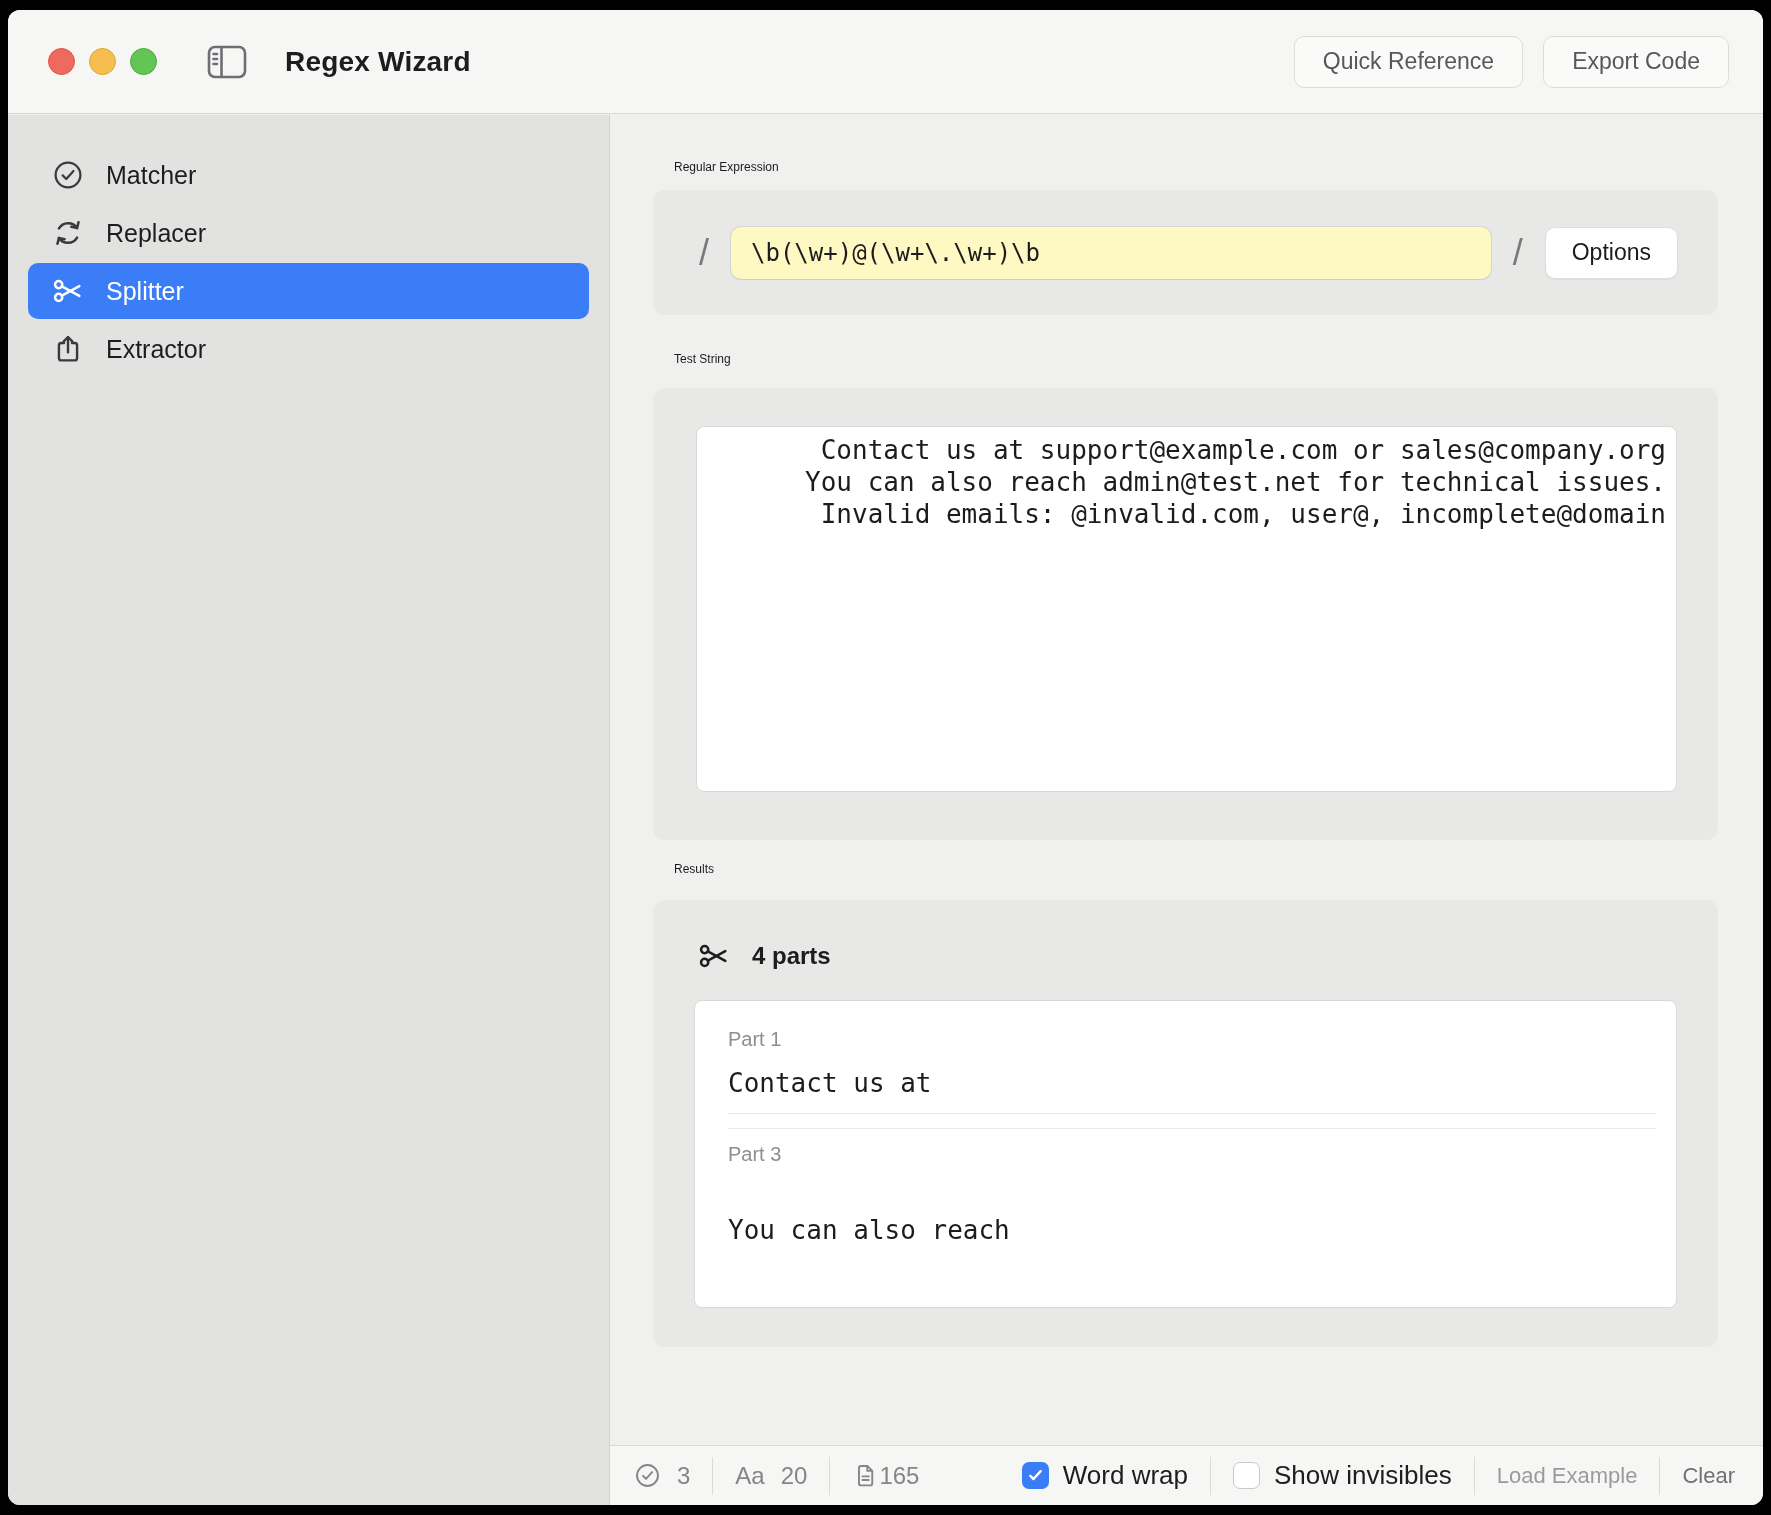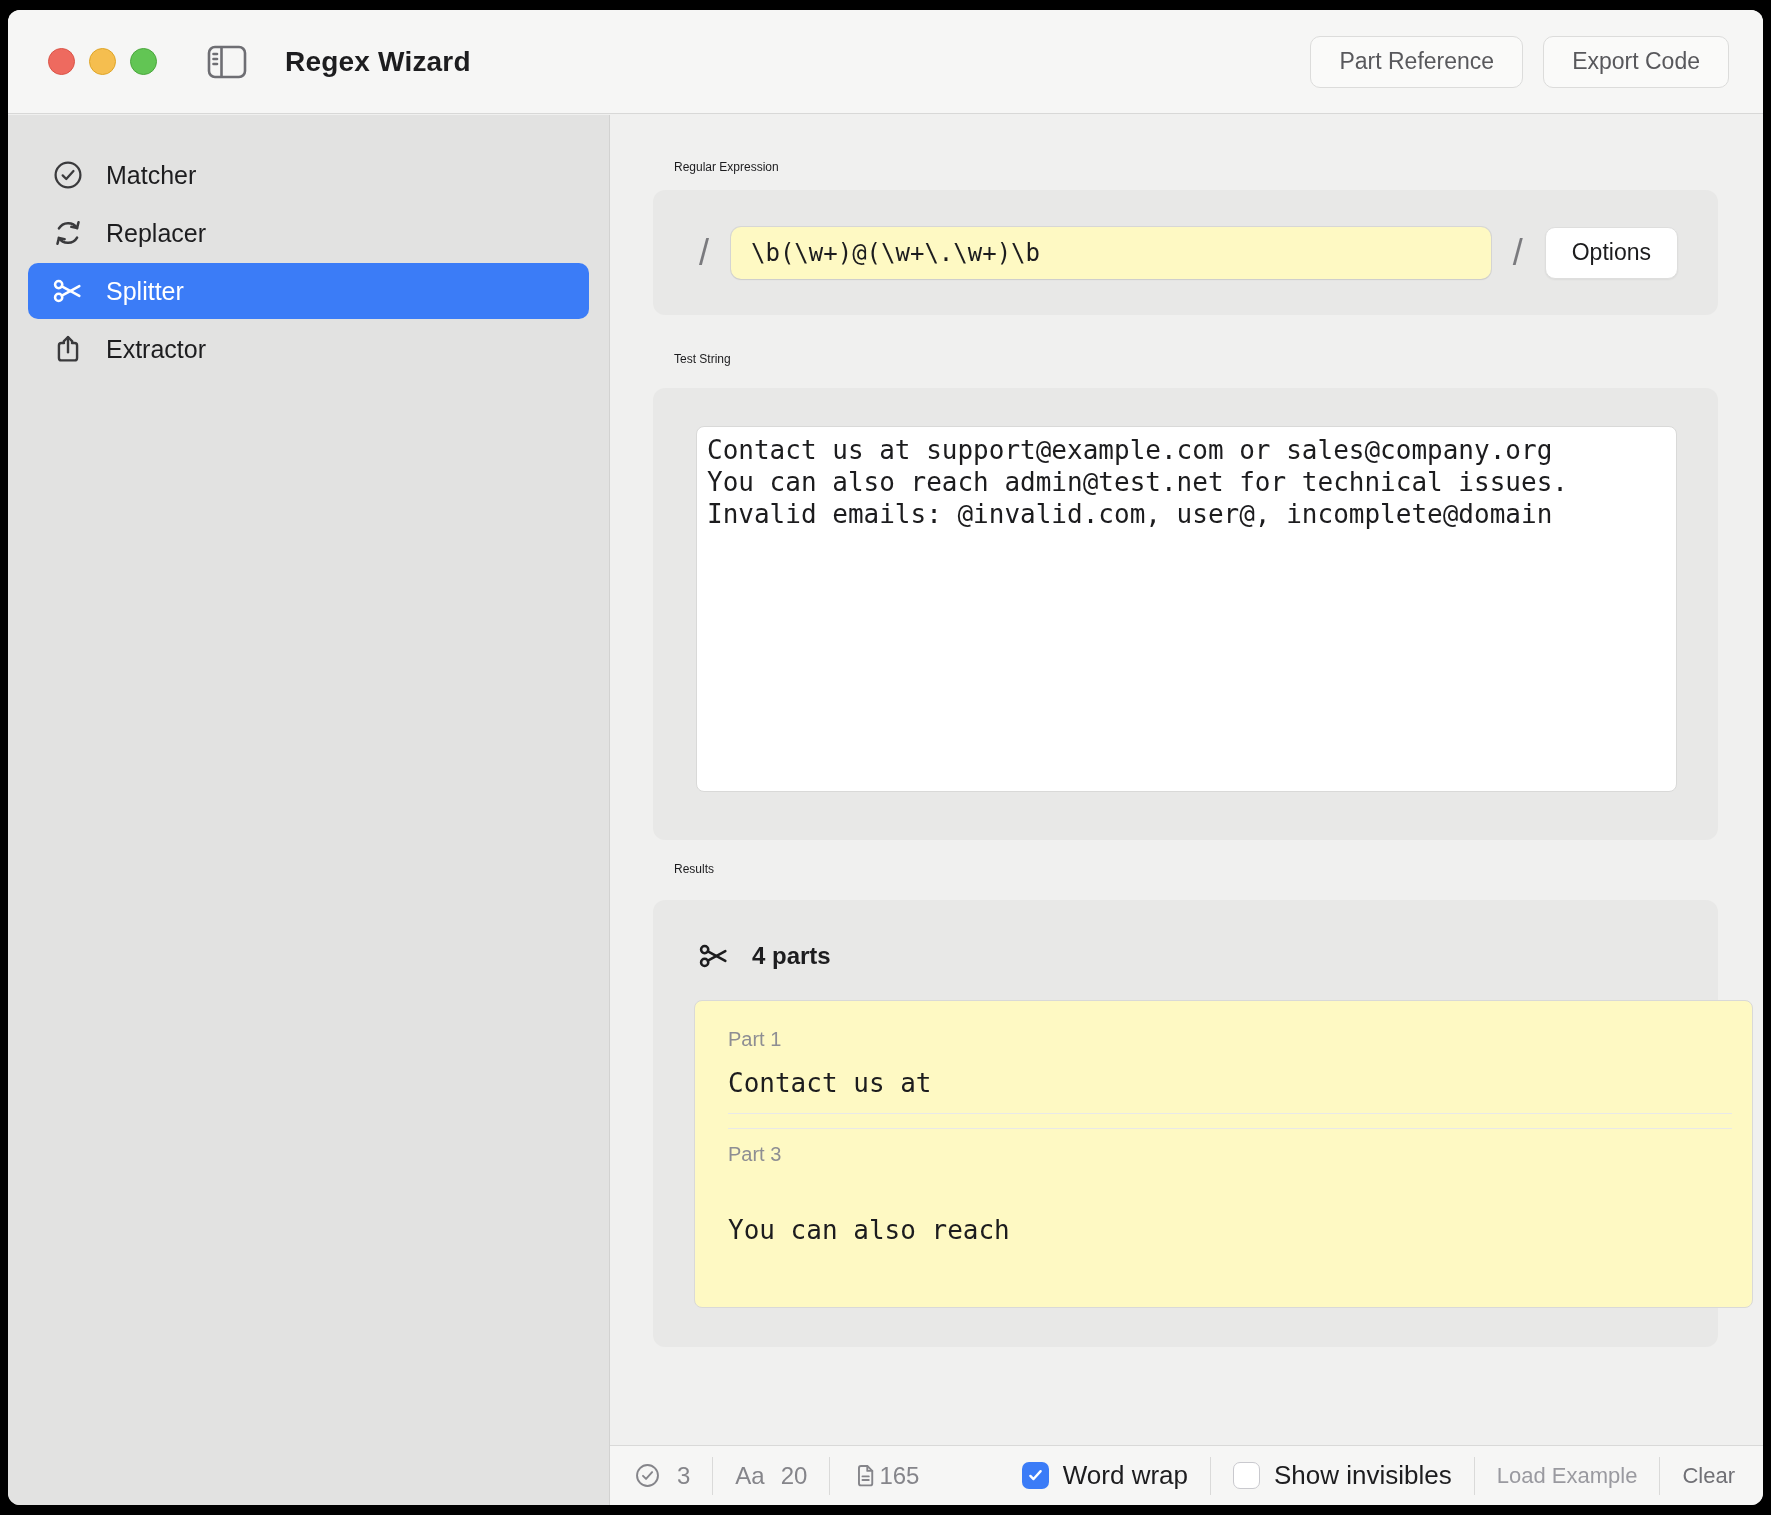--- a/index.html
+++ b/index.html
@@ -46,28 +46,28 @@
                  font-family:"DejaVu Sans Mono", monospace; font-size:24px; color:#1c1c1e; white-space:pre; }
   .options-btn { height:52px; padding:0 26px; background:#fff; border:1px solid #DEDEDD; border-radius:10px;
                  box-shadow:0 1px 2px rgba(0,0,0,0.06); font-size:23px; color:#1c1c1e;
                  display:flex; align-items:center; }
 
   
   #test-card { top:273px; height:452px; }
   .test-area { position:absolute; left:43px; top:38px; width:981px; height:366px; background:#fff;
                border:1px solid #D9D9D8; border-radius:8px; padding:7px 10px;
                font-family:"DejaVu Sans Mono", monospace; font-size:26px; line-height:32px;
-               color:#1c1c1e; white-space:pre-wrap; overflow:hidden; }
+               color:#1c1c1e; white-space:pre-wrap; overflow:hidden;text-align:right; }
 
   
   #results-card { top:785px; height:447px; }
   .res-header { position:absolute; left:45px; top:40px; display:flex; align-items:center; gap:22px; }
   .res-header .icn { width:32px; height:32px; color:#1d1d1f; display:flex; }
   .res-count { font-size:24px; font-weight:700; color:#1d1d1f; }
-  .parts-panel { position:absolute; left:41px; top:100px; width:1059px; height:308px; background:#fef9c3;
+  .parts-panel { position:absolute; left:41px; top:100px; width:983px; height:308px; background:#ffffff;
                  border:1px solid #D9D9D8; border-radius:8px; overflow:hidden; padding:26px 0 0 33px; }
   .part-label { font-size:20px; color:#8e8e93; line-height:24px; }
   .part-value { margin-top:16px; font-family:"DejaVu Sans Mono", monospace; font-size:26px;
                 line-height:32px; color:#1c1c1e; white-space:pre-wrap; }
   .part-divider { border-top:1px solid #E9E9E8; margin:14px 20px 13px 0; }
 
   
   .statusbar { position:absolute; left:602px; right:0; bottom:0; height:60px; background:#F6F6F5;
                border-top:1px solid #D9D9D8; display:flex; align-items:center; padding:0 28px 0 24px; }
   .st-gray { color:#85858a; font-size:24px; }
@@ -99,21 +99,21 @@
       <svg viewBox="0 0 40 34" fill="none" stroke="currentColor" stroke-width="2.6" stroke-linecap="round">
         <rect x="2" y="2" width="36" height="30" rx="6"></rect>
         <line x1="14.5" y1="2.5" x2="14.5" y2="31.5"></line>
         <line x1="6.5" y1="9" x2="10" y2="9"></line>
         <line x1="6.5" y1="14" x2="10" y2="14"></line>
         <line x1="6.5" y1="19" x2="10" y2="19"></line>
       </svg>
     </div>
     <div class="win-title">Regex Wizard</div>
     <div class="tb-buttons">
-      <div class="tb-btn">Part Reference</div>
+      <div class="tb-btn">Quick Reference</div>
       <div class="tb-btn">Export Code</div>
     </div>
   </div>
 
   <div class="sidebar">
     <div class="side-item">
       <span class="icn">
         <svg viewBox="0 0 24 24" fill="none" stroke="currentColor" stroke-width="1.7" stroke-linecap="round" stroke-linejoin="round">
           <circle cx="12" cy="12" r="9.3"></circle>
             <path d="M8 12.3l2.7 2.7 5.4-6"></path>

